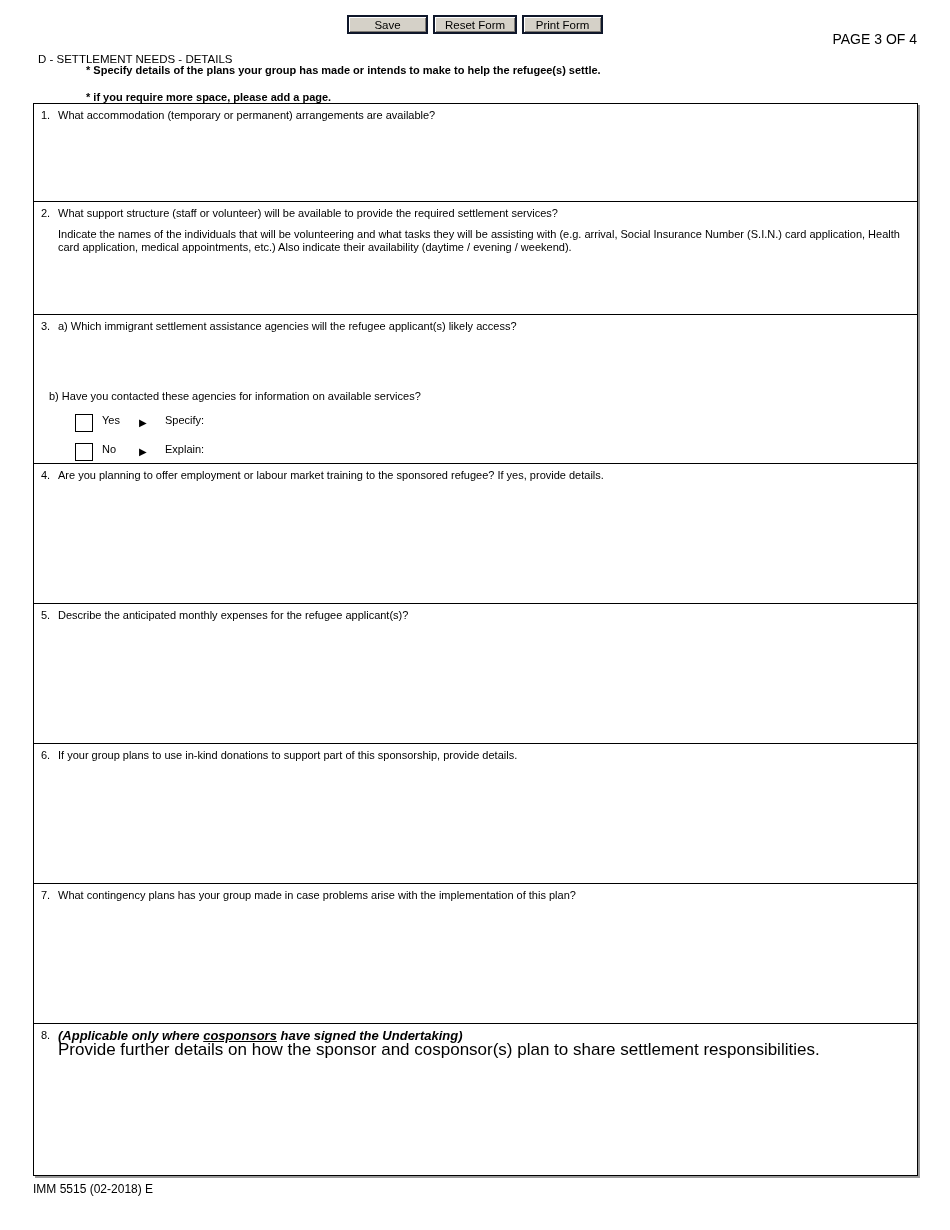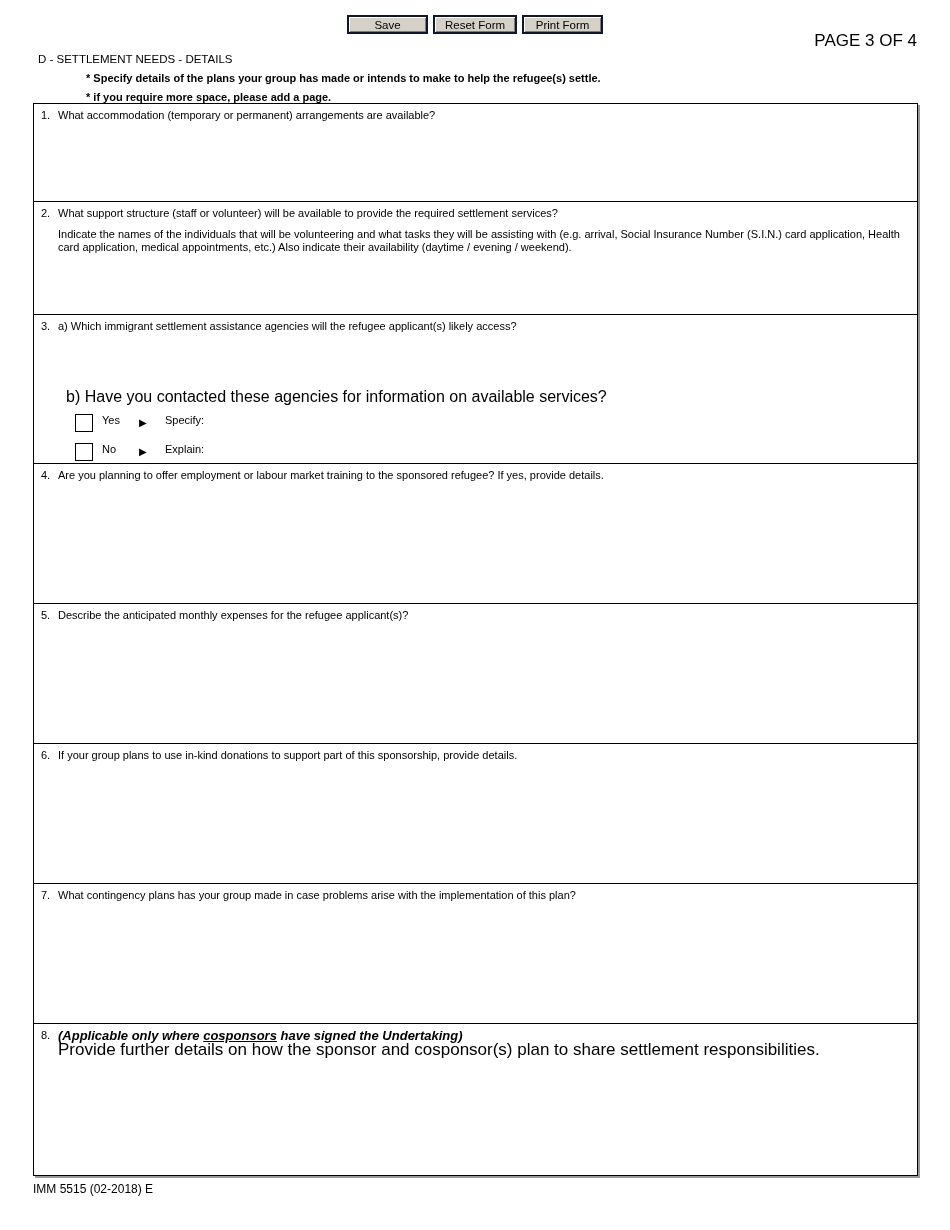--- a/index.html
+++ b/index.html
@@ -25,29 +25,29 @@
     font-size: 11.5px;
     color: #000;
     height: 19px;
     padding: 0 10px;
     min-width: 81px;
     text-align: center;
     cursor: pointer;
   }
   .page-indicator {
     position: absolute; right: 33px; top: 31px;
-    font-size: 17px;
+    font-size: 14px;
   }
 
   
   .section-title {
     position: absolute; left: 38px; top: 53px;
     font-size: 11.5px; font-weight: normal;
   }
-  .instr1 { position: absolute; left: 86px; top: 72px; font-size: 11px; font-weight: bold; }
+  .instr1 { position: absolute; left: 86px; top: 64px; font-size: 11px; font-weight: bold; }
   .instr2 { position: absolute; left: 86px; top: 91px; font-size: 11px; font-weight: bold; }
 
   
   .form-stack {
     position: absolute; left: 33px; top: 103px;
     width: 885px; height: 1073px;
     border: 1.5px solid #000;
     box-shadow: 2px 2px 0 #999;
     display: flex; flex-direction: column;
     background: #fff;
@@ -68,21 +68,21 @@
   .h-q7 { height: 140px; }
   .h-q8 { flex: 1; }
 
   .qrow { display: flex; align-items: flex-start; }
   .qnum { width: 17px; flex: 0 0 17px; font-size: 11px; line-height: 13px; }
   .qtext { font-size: 11px; line-height: 13px; flex: 1; }
   .qtext .sub { margin-top: 8px; }
   .answer-area { flex: 1; cursor: text; }
 
   
-  .q3-partb { margin-left: 25px; margin-top: 57px; font-size: 16px; line-height: 13px; }
+  .q3-partb { margin-left: 8px; margin-top: 57px; font-size: 11px; line-height: 13px; }
   .check-row { display: flex; align-items: flex-start; margin-left: 34px; margin-top: 11px; height: 18px; }
   .checkbox {
     width: 18px; height: 18px;
     border: 1.5px solid #000;
     background: #fff;
     flex: 0 0 18px;
     cursor: pointer;
   }
   .cb-label { margin-left: 9px; width: 31px; font-size: 11px; }
   .arrow { width: 12px; margin-left: 6px; font-size: 10px; line-height: 18px; }

